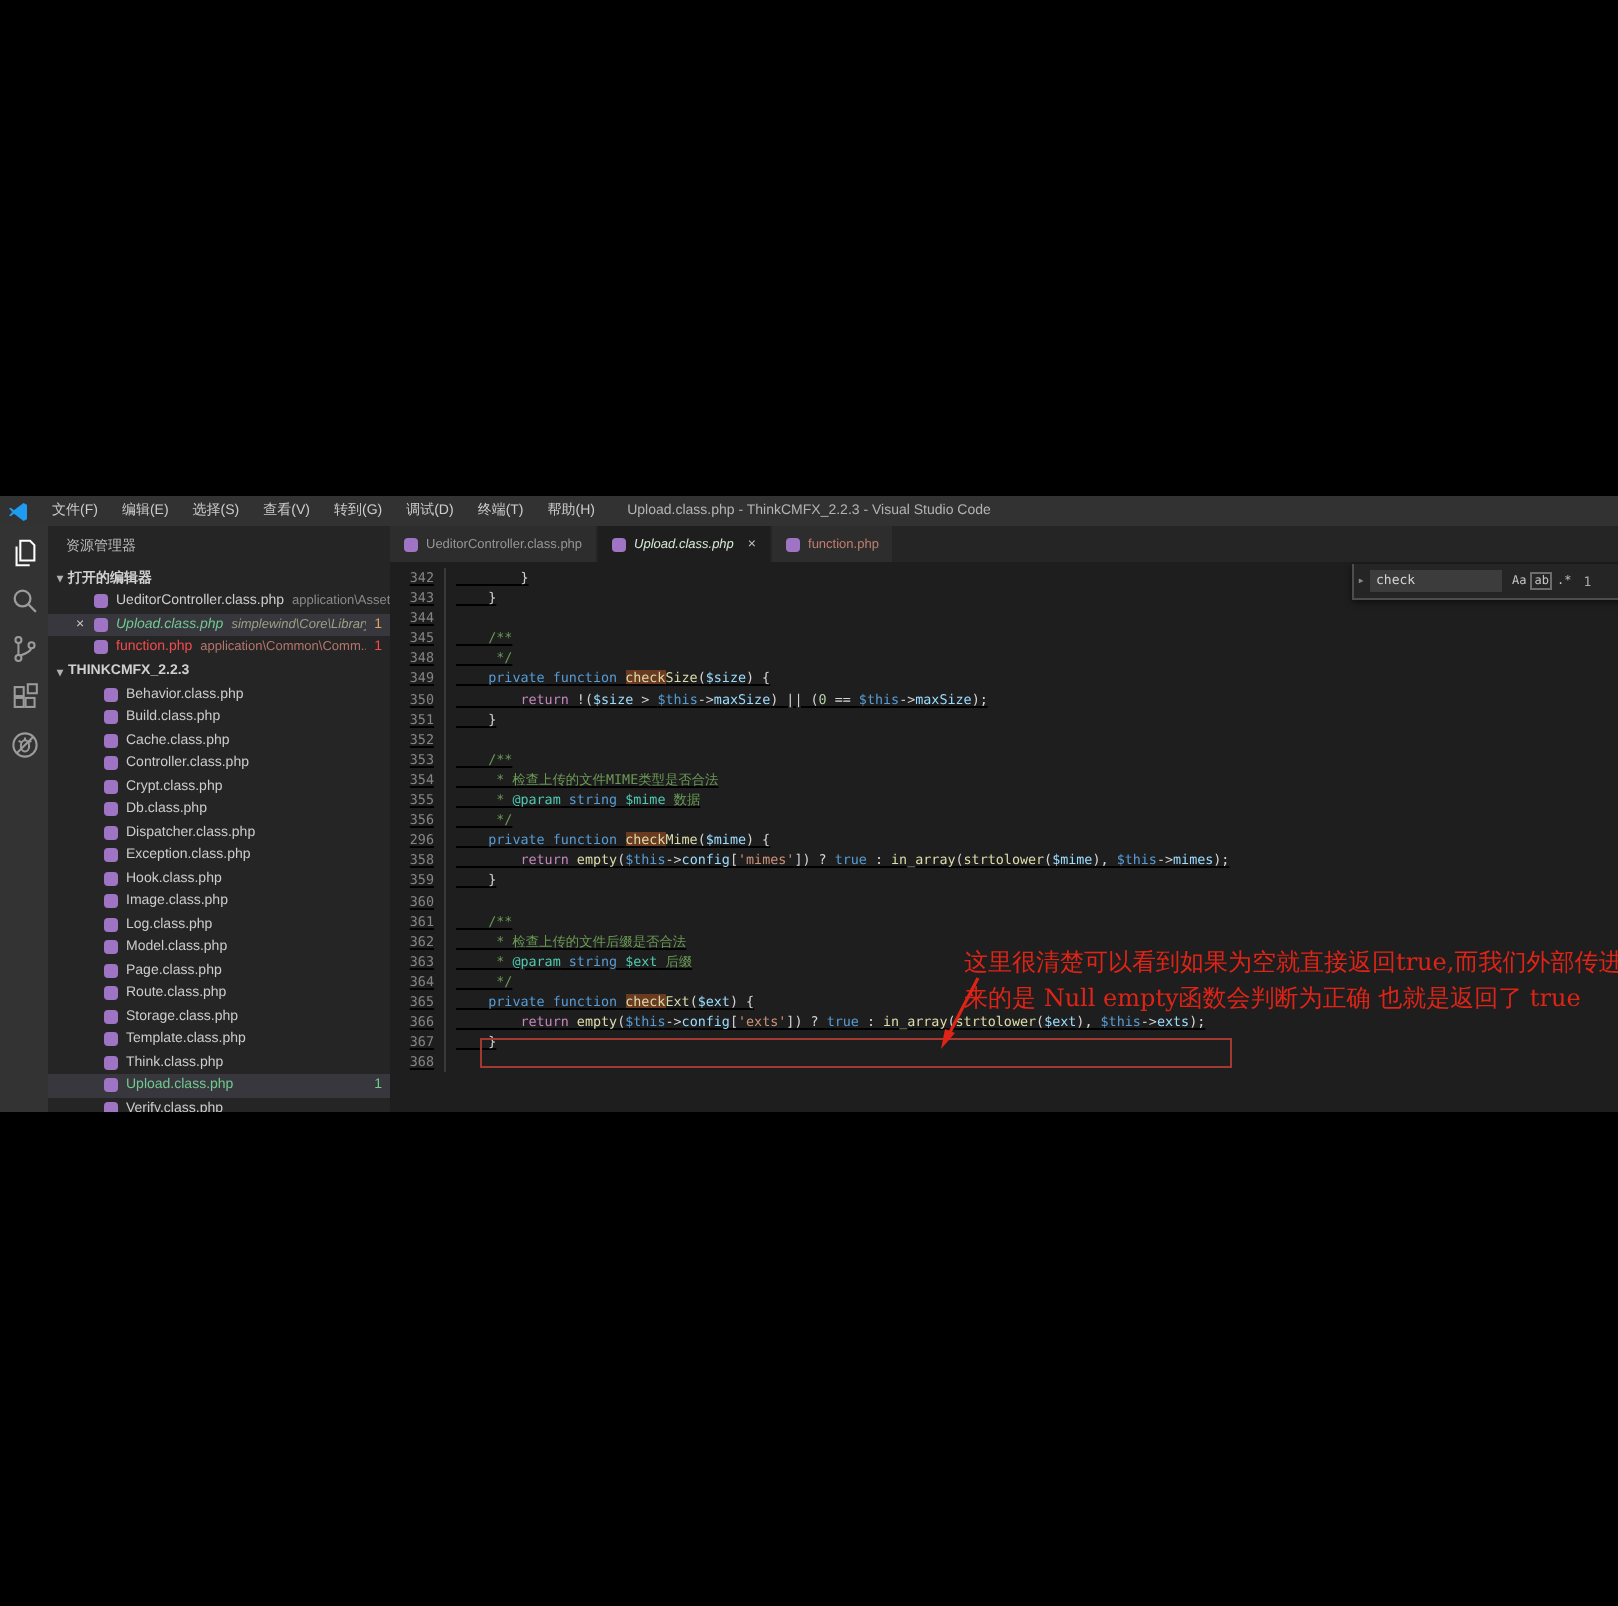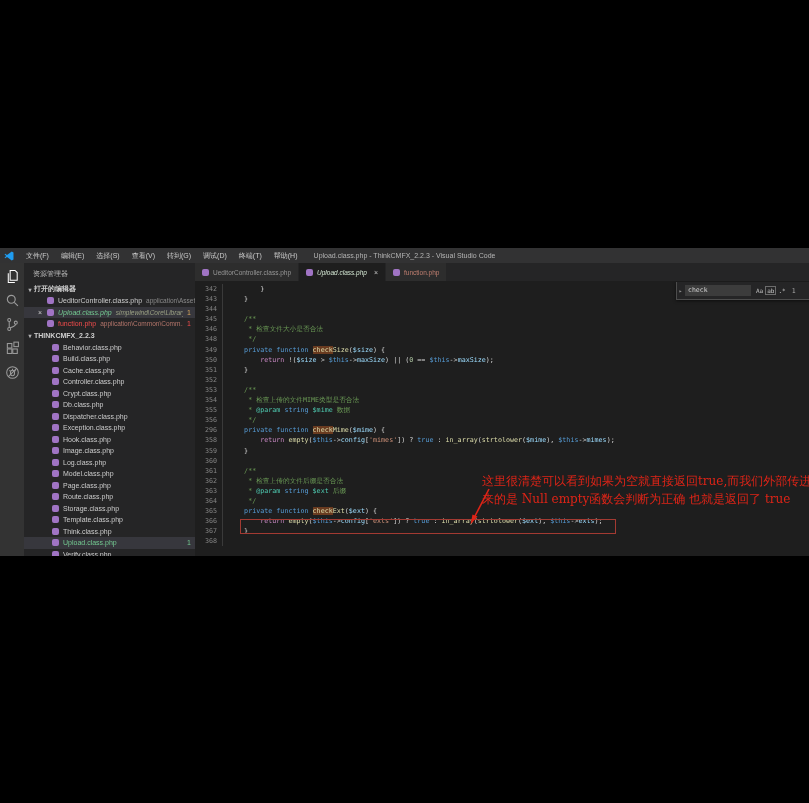--- a/index.html
+++ b/index.html
@@ -45,21 +45,21 @@
 
   
   .editorgroup{flex:1;display:flex;flex-direction:column;background:#1e1e1e;min-width:0;}
   .tabbar{height:18px;background:#252526;display:flex;flex:none;}
   .tab{display:flex;align-items:center;padding:0 7px;font-size:6.5px;background:#2d2d2d;
        color:#969696;border-right:1px solid #252526;gap:4px;flex:none;}
   .tab.active{background:#1e1e1e;}
   .tab .ficon{margin-right:0;}
   .tclose{margin-left:3px;font-size:7px;color:#c5c5c5;}
 
-  .editor{flex:1;position:relative;font-family:"DejaVu Sans Mono",monospace;font-size:6.7px;overflow:hidden;}
+  .editor{flex:1;position:relative;font-family:"DejaVu Sans Mono",monospace;font-size:6.7px;overflow:hidden;text-decoration:underline;}
   #code{padding-top:3px;}
   .cl{display:flex;height:10.1px;line-height:10.1px;}
   .ln{width:22px;flex:none;text-align:right;color:#858585;padding-right:5px;border-right:1px solid #3a3a3a;}
   .ct{padding-left:5px;white-space:pre;}
   .tk-hl{background:#6a3b20;}
 
   .redbox{position:absolute;left:45px;top:238px;width:374px;height:12.5px;
           border:1px solid #a33a32;pointer-events:none;}
   .arrowsvg{position:absolute;left:272px;top:205px;width:26px;height:40px;pointer-events:none;}
   .anno{position:absolute;left:287px;top:192px;color:#df2417;font-size:12px;line-height:17.5px;
@@ -284,24 +284,20 @@
               </div>
               <div class="cl">
                 <span class="ln">344</span>
                 <span class="ct"></span>
               </div>
               <div class="cl">
                 <span class="ln">345</span>
                 <span class="ct"><span style="color: rgb(106, 153, 85);">    /**</span></span>
               </div>
               <div class="cl">
-                <span class="ln">346</span>
-                <span class="ct"><span style="color: rgb(106, 153, 85);">     * 检查文件大小是否合法</span></span>
-              </div>
-              <div class="cl">
                 <span class="ln">348</span>
                 <span class="ct"><span style="color: rgb(106, 153, 85);">     */</span></span>
               </div>
               <div class="cl">
                 <span class="ln">349</span>
                 <span class="ct"><span style="color: rgb(212, 212, 212);">    </span><span style="color: rgb(86, 156, 214);">private</span><span style="color: rgb(212, 212, 212);"> </span><span style="color: rgb(86, 156, 214);">function</span><span style="color: rgb(212, 212, 212);"> </span><span class="tk-hl" style="color: rgb(220, 220, 170);">check</span><span style="color: rgb(220, 220, 170);">Size</span><span style="color: rgb(212, 212, 212);">(</span><span style="color: rgb(156, 220, 254);">$size</span><span style="color: rgb(212, 212, 212);">) {</span></span>
               </div>
               <div class="cl">
                 <span class="ln">350</span>
                 <span class="ct"><span style="color: rgb(212, 212, 212);">        </span><span style="color: rgb(197, 134, 192);">return</span><span style="color: rgb(212, 212, 212);"> !(</span><span style="color: rgb(156, 220, 254);">$size</span><span style="color: rgb(212, 212, 212);"> &gt; </span><span style="color: rgb(86, 156, 214);">$this</span><span style="color: rgb(212, 212, 212);">-&gt;</span><span style="color: rgb(156, 220, 254);">maxSize</span><span style="color: rgb(212, 212, 212);">) || (</span><span style="color: rgb(181, 206, 168);">0</span><span style="color: rgb(212, 212, 212);"> == </span><span style="color: rgb(86, 156, 214);">$this</span><span style="color: rgb(212, 212, 212);">-&gt;</span><span style="color: rgb(156, 220, 254);">maxSize</span><span style="color: rgb(212, 212, 212);">);</span></span>

